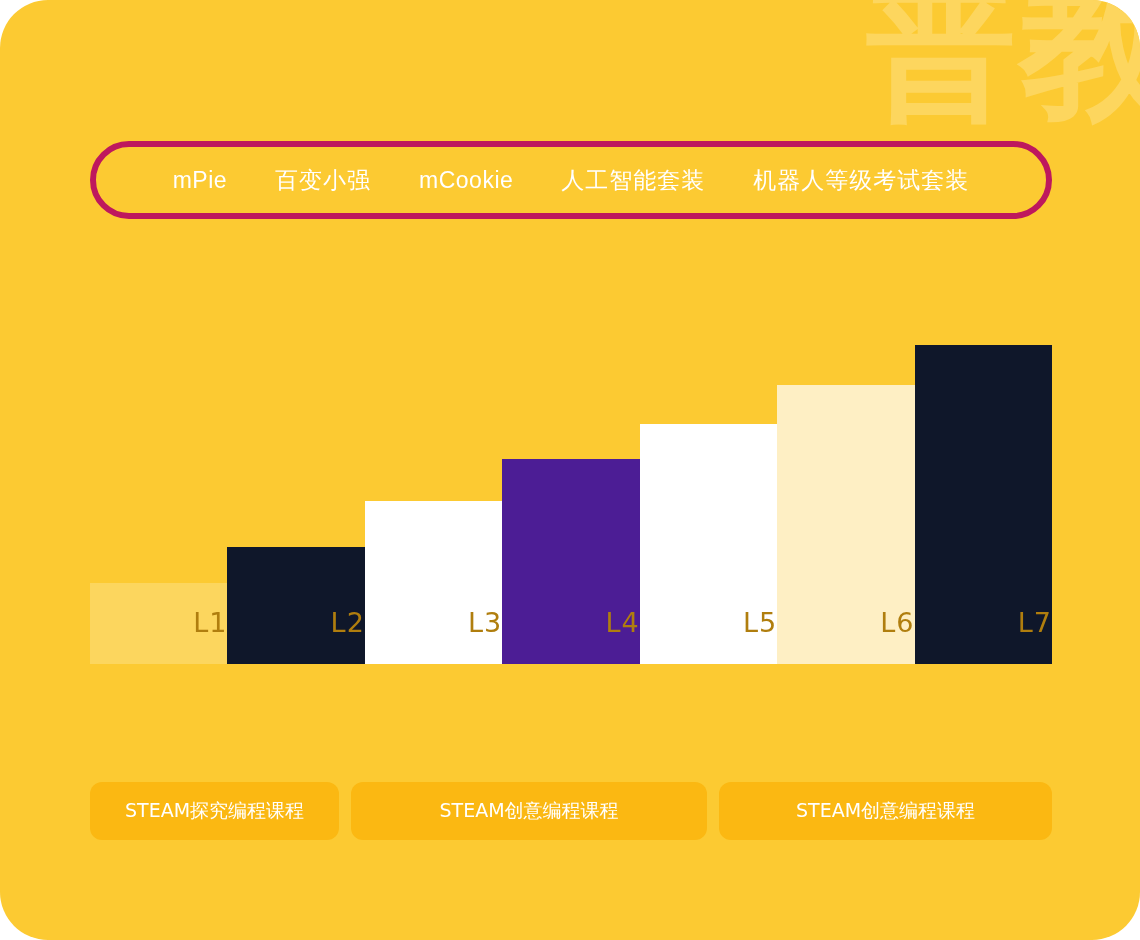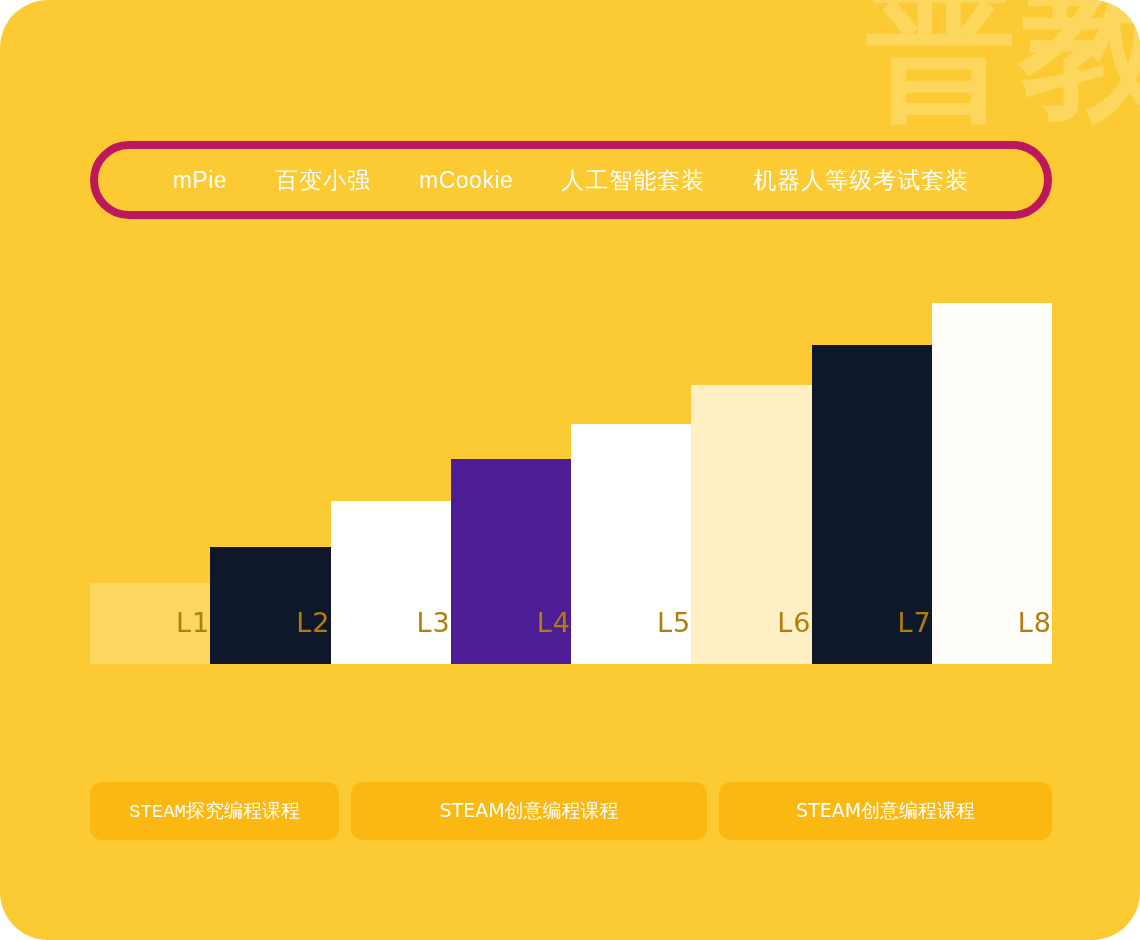--- a/index.html
+++ b/index.html
@@ -36,21 +36,21 @@
     font-family: "DejaVu Sans", "Liberation Sans", sans-serif;
   }
 
   
   #nav {
     position: absolute;
     left: 90px;
     top: 141px;
     width: 962px;
     height: 78px;
-    border: 8px solid #be185d;
+    border: 6px solid #be185d;
     border-radius: 39px;
     display: flex;
     align-items: center;
     justify-content: center;
     gap: 0px;
   }
   .nav-item {
     color: #ffffff;
     font-size: 23px;
     letter-spacing: 0.5px;
@@ -162,25 +162,22 @@
     </div>
     <div class="bar" style="height: 62.5%; background: #ffffff;">
       <span class="bar-label" style="color: rgb(176, 126, 14);">L5</span>
     </div>
     <div class="bar" style="height: 72.6562%; background: rgb(254, 239, 196);">
       <span class="bar-label" style="color: rgb(176, 126, 14);">L6</span>
     </div>
     <div class="bar" style="height: 83.0729%; background: #0f172a;">
       <span class="bar-label" style="color: rgb(176, 126, 14);">L7</span>
     </div>
-    <div class="bar" style="height: 94.0104%; background: rgb(255, 253, 249);">
-      <span class="bar-label" style="color: rgb(176, 126, 14);">L8</span>
-    </div>
   </div>
 
 
   <div id="courses">
-    <div class="course c0" style="background: rgb(251, 184, 18); font-family: Liberation Mono, monospace;">STEAM探究编程课程</div>
+    <div class="course c0" style="background: rgb(251, 184, 18);">STEAM探究编程课程</div>
     <div class="course c1" style="background: rgb(251, 184, 18);">STEAM创意编程课程</div>
     <div class="course c2" style="background: rgb(251, 184, 18);">STEAM创意编程课程</div>
   </div>
 
 </div>
 
 </body></html>

